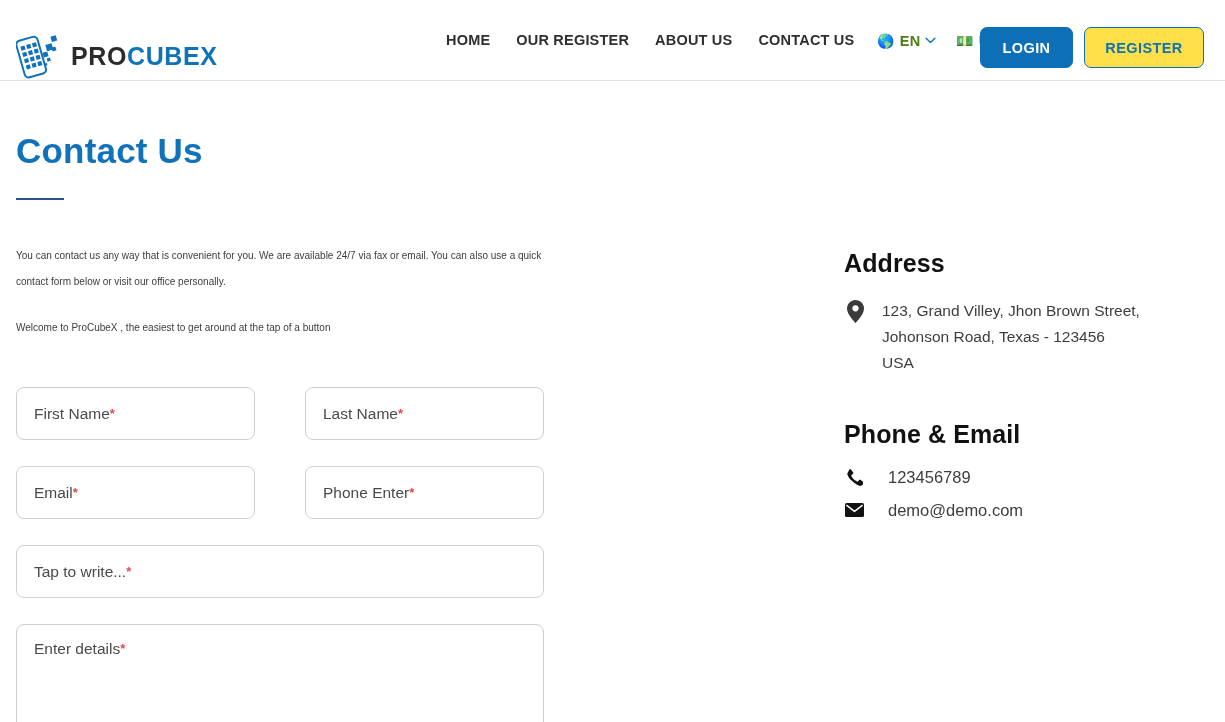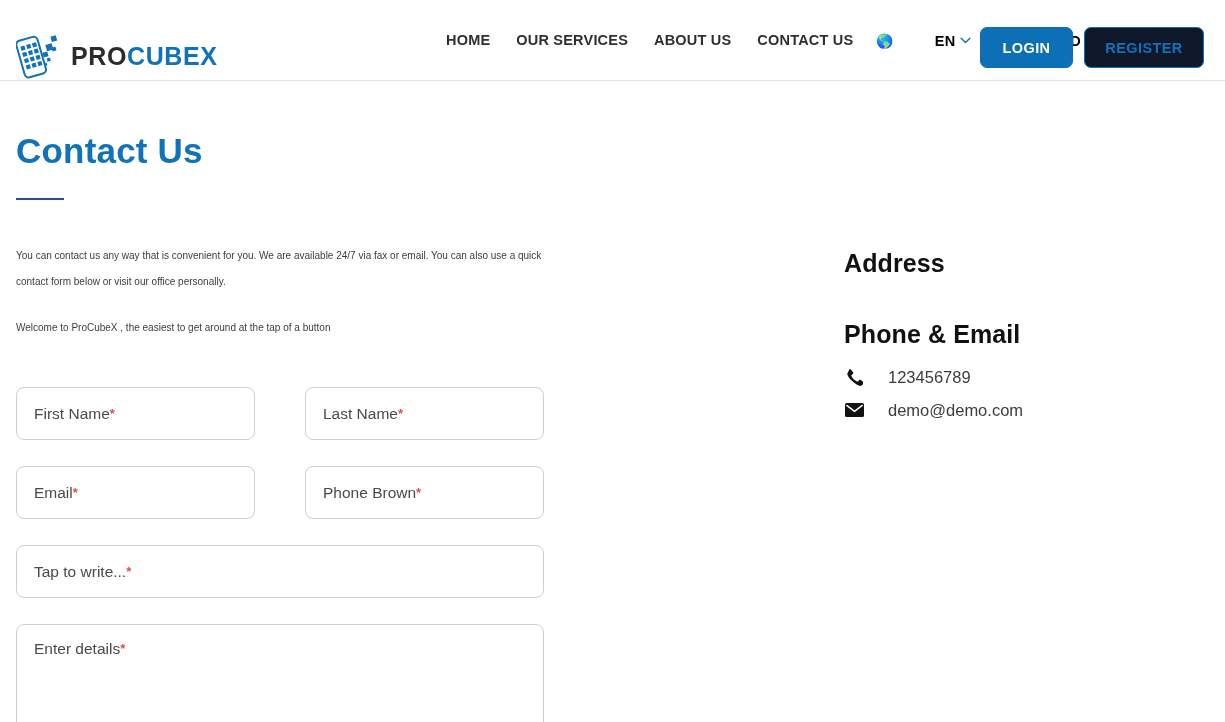--- a/index.html
+++ b/index.html
@@ -66,25 +66,24 @@
   .selector {
     display: flex;
     align-items: center;
     gap: 5px;
     padding: 0 10px;
     cursor: pointer;
     white-space: nowrap;
   }
   .selector .flag { font-size: 14px; line-height: 1; }
   .selector .sel-label {
-    color: #000000;
+    color: #4d7c0f;
     font-size: 14.5px;
     font-weight: bold;
     letter-spacing: 0.2px;
-    margin-left: 36px;
   }
   .chev {
     width: 11px; height: 7px; flex: none; display: block;
   }
 
   .auth-buttons {
     position: absolute;
     right: 21px;
     top: 0;
     height: 95px;
@@ -104,21 +103,21 @@
     cursor: pointer;
     white-space: nowrap;
   }
   .btn-login {
     background: #0d6fb5;
     color: #ffffff;
     border: 1px solid #0d6fb5;
     width: 93px;
   }
   .btn-register {
-    background: #0f172a;
+    background: #fde047;
     color: #1072b8;
     border: 1.5px solid #0d6fb5;
     width: 120px;
   }
 
   
   .page {
     position: relative;
     width: 100%;
     padding: 0 16px;
@@ -253,21 +252,21 @@
         <rect x="36" y="15" width="4" height="4" transform="rotate(-16 38 17)"></rect>
         <rect x="31" y="26" width="3.4" height="3.4" transform="rotate(-16 32.5 27.5)"></rect>
         <rect x="28.5" y="31" width="2.6" height="2.6" transform="rotate(-16 29.8 32.3)"></rect>
       </g>
     </svg>
     <span class="brand-text"><span class="pro">PRO</span><span class="cubex">CUBEX</span></span>
   </a>
 
   <nav class="nav">
     <a class="nav-link" href="#">HOME</a>
-    <a class="nav-link" href="#">OUR SERVICES</a>
+    <a class="nav-link" href="#">OUR REGISTER</a>
     <a class="nav-link" href="#">ABOUT US</a>
     <a class="nav-link" href="#">CONTACT US</a>
 
     <div class="selector">
       <span class="flag">🌎</span>
       <span class="sel-label">EN</span>
       <svg class="chev" viewBox="0 0 12 8">
         <path d="M1 1.5 L6 6.3 L11 1.5" fill="none" stroke="#1072b8" stroke-width="1.6" stroke-linecap="round" stroke-linejoin="round"></path>
       </svg>
     </div>
@@ -311,21 +310,21 @@
               <span class="req">*</span>
           </div>
         </div>
 
         <div class="form-row">
           <div class="field">
             <span class="ph">Email</span>
               <span class="req">*</span>
           </div>
           <div class="field">
-            <span class="ph">Phone Brown</span>
+            <span class="ph">Phone Enter</span>
               <span class="req">*</span>
           </div>
         </div>
 
         <div class="form-row">
           <div class="field field-wide">
             <span class="ph">Tap to write...</span>
               <span class="req">*</span>
           </div>
         </div>
@@ -337,20 +336,33 @@
           </div>
         </div>
 
       </div>
     </div>
 
     <div class="col-right">
 
       <h2 class="side-title">Address</h2>
 
+      <div class="info-row">
+        <span class="info-icon">
+          <svg width="17" height="23" viewBox="0 0 17 23">
+            <path d="M8.5 0C3.81 0 0 3.81 0 8.5c0 6.2 8.5 14.5 8.5 14.5S17 14.7 17 8.5C17 3.81 13.19 0 8.5 0z" fill="#3a3a3a"></path>
+            <circle cx="8.5" cy="8.3" r="3.1" fill="#ffffff"></circle>
+          </svg>
+        </span>
+        <span class="info-text">
+          <span>123, Grand Villey, Jhon Brown Street,</span><br>
+          <span>Johonson Road, Texas - 123456</span><br>
+          <span>USA</span>
+        </span>
+      </div>
 
       <div class="side-block-2">
         <h2 class="side-title">Phone &amp; Email</h2>
 
         <div class="contact-row">
           <span class="contact-icon">
             <svg width="17" height="17" viewBox="0 0 17 17">
               <path d="M3.3 0.6c0.55-0.5 1.4-0.45 1.85 0.15l1.9 2.5c0.42 0.55 0.33 1.33-0.2 1.77L5.6 6.1c-0.25 0.2-0.33 0.55-0.2 0.85 0.5 1.12 1.3 2.35 2.3 3.35 1 1 2.23 1.8 3.35 2.3 0.3 0.13 0.65 0.05 0.85-0.2l1.08-1.25c0.44-0.53 1.22-0.62 1.77-0.2l2.5 1.9c0.6 0.45 0.65 1.3 0.15 1.85l-1.25 1.35c-0.7 0.76-1.8 1.06-2.78 0.72-2.5-0.86-5.06-2.56-7.2-4.7C4.03 10.93 2.33 8.37 1.47 5.87 1.13 4.89 1.43 3.79 2.19 3.09z" fill="#111111"></path>
             </svg>
           </span>

